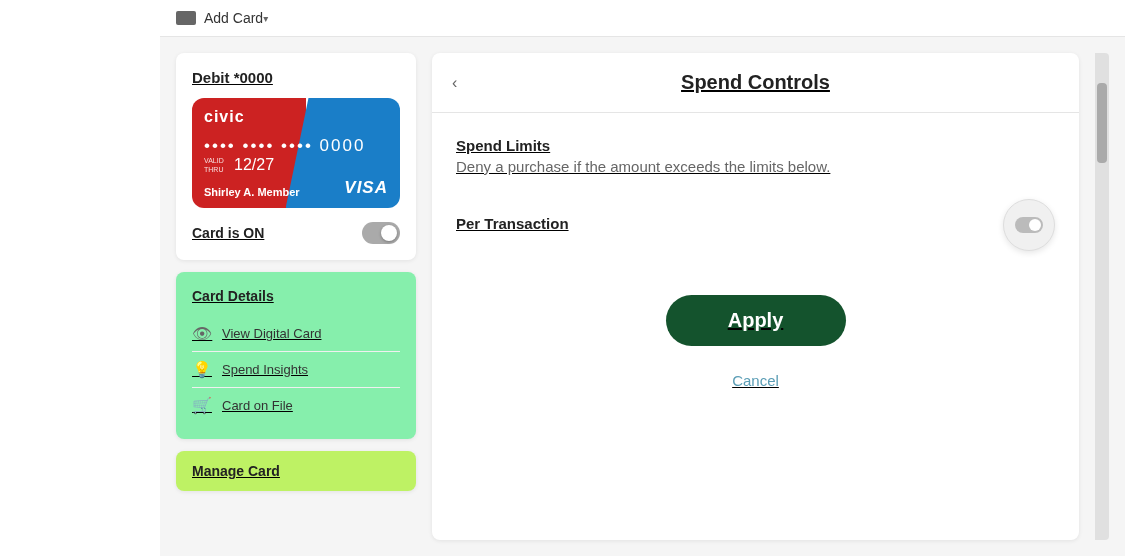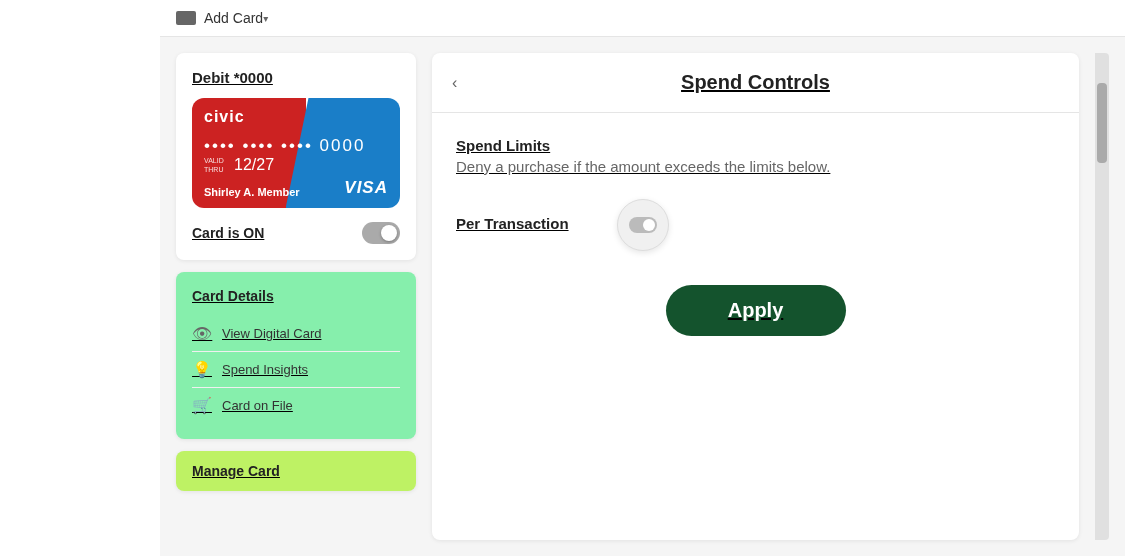--- a/index.html
+++ b/index.html
@@ -317,22 +317,22 @@
     .spend-limits-desc {
       font-size: 15px;
       color: #666;
       margin-bottom: 24px;
     }
 
     
     .transaction-row {
       display: flex;
       align-items: center;
-      justify-content: flex-start;
-      margin-bottom: 34px;
+      justify-content: space-between;
+      margin-bottom: 44px;
       gap: 48px;
     }
 
     .transaction-info {}
 
     .transaction-title {
       font-size: 15px;
       font-weight: 600;
       color: #222;
       margin-bottom: 4px;
@@ -509,20 +509,21 @@
           </div>
           <div class="circle-toggle">
             <div class="circle-toggle-inner">
               <div class="circle-toggle-knob"></div>
             </div>
           </div>
         </div>
 
         <button class="apply-btn">Apply</button>
 
+        <button class="cancel-btn">Cancel</button>
 
       </div>
     </div>
 
     <div class="right-scrollbar">
       <div class="scrollbar-thumb"></div>
     </div>
 
   </div>
 </div>

